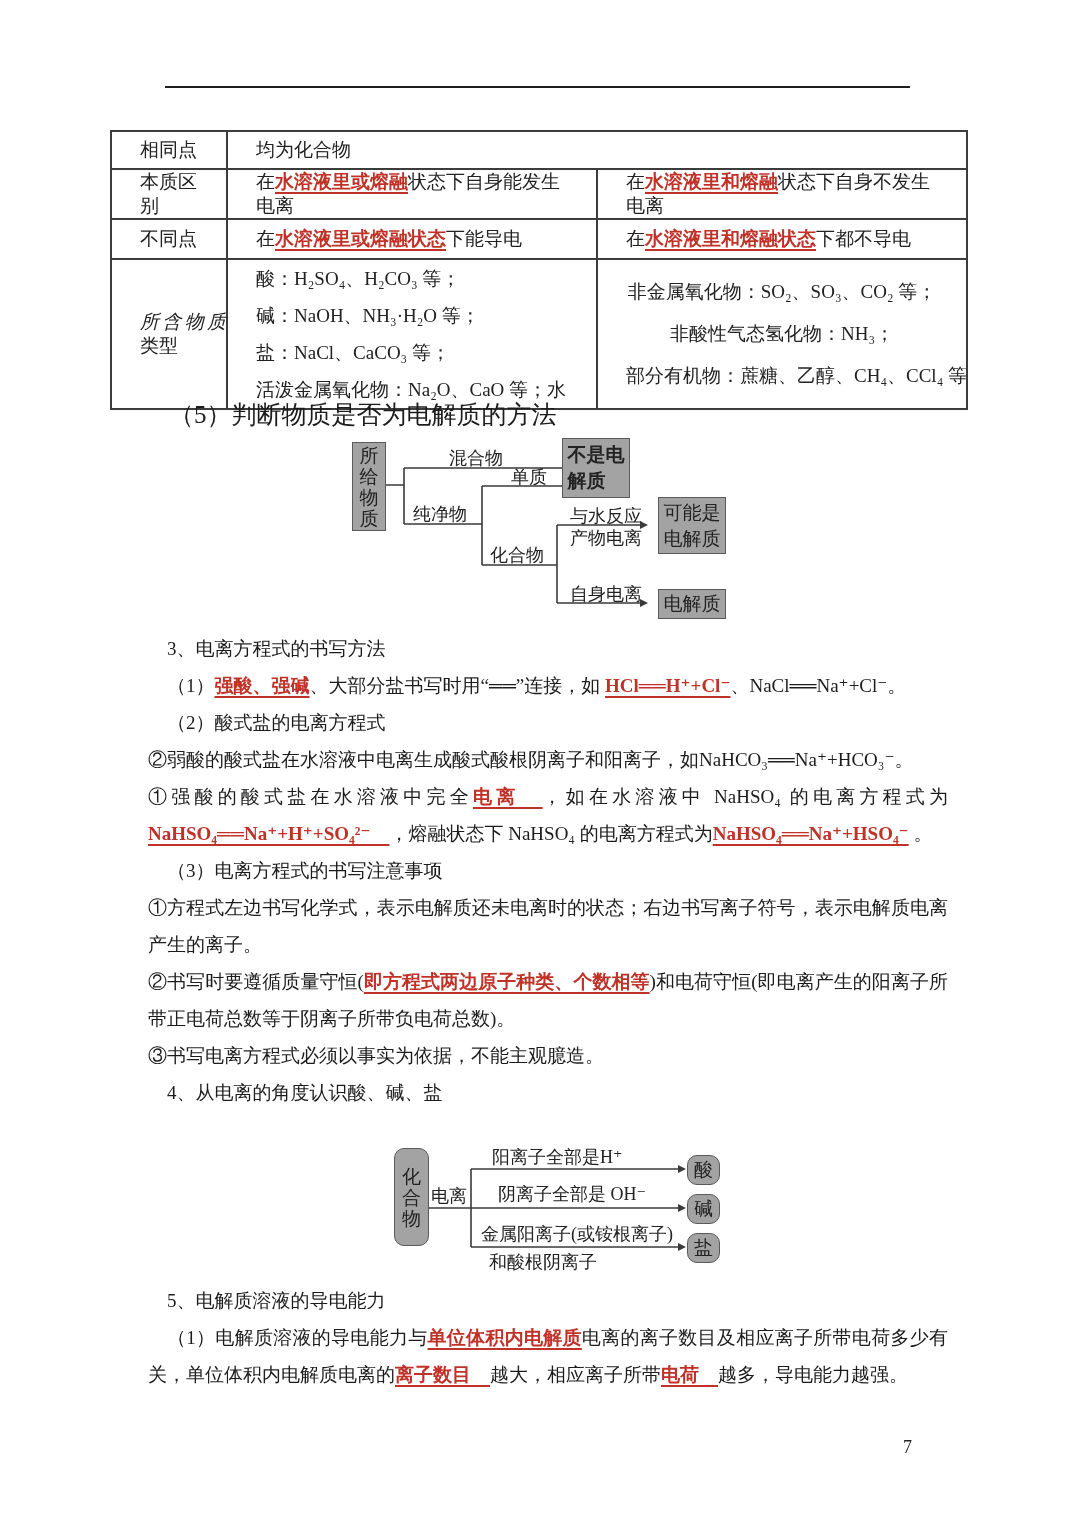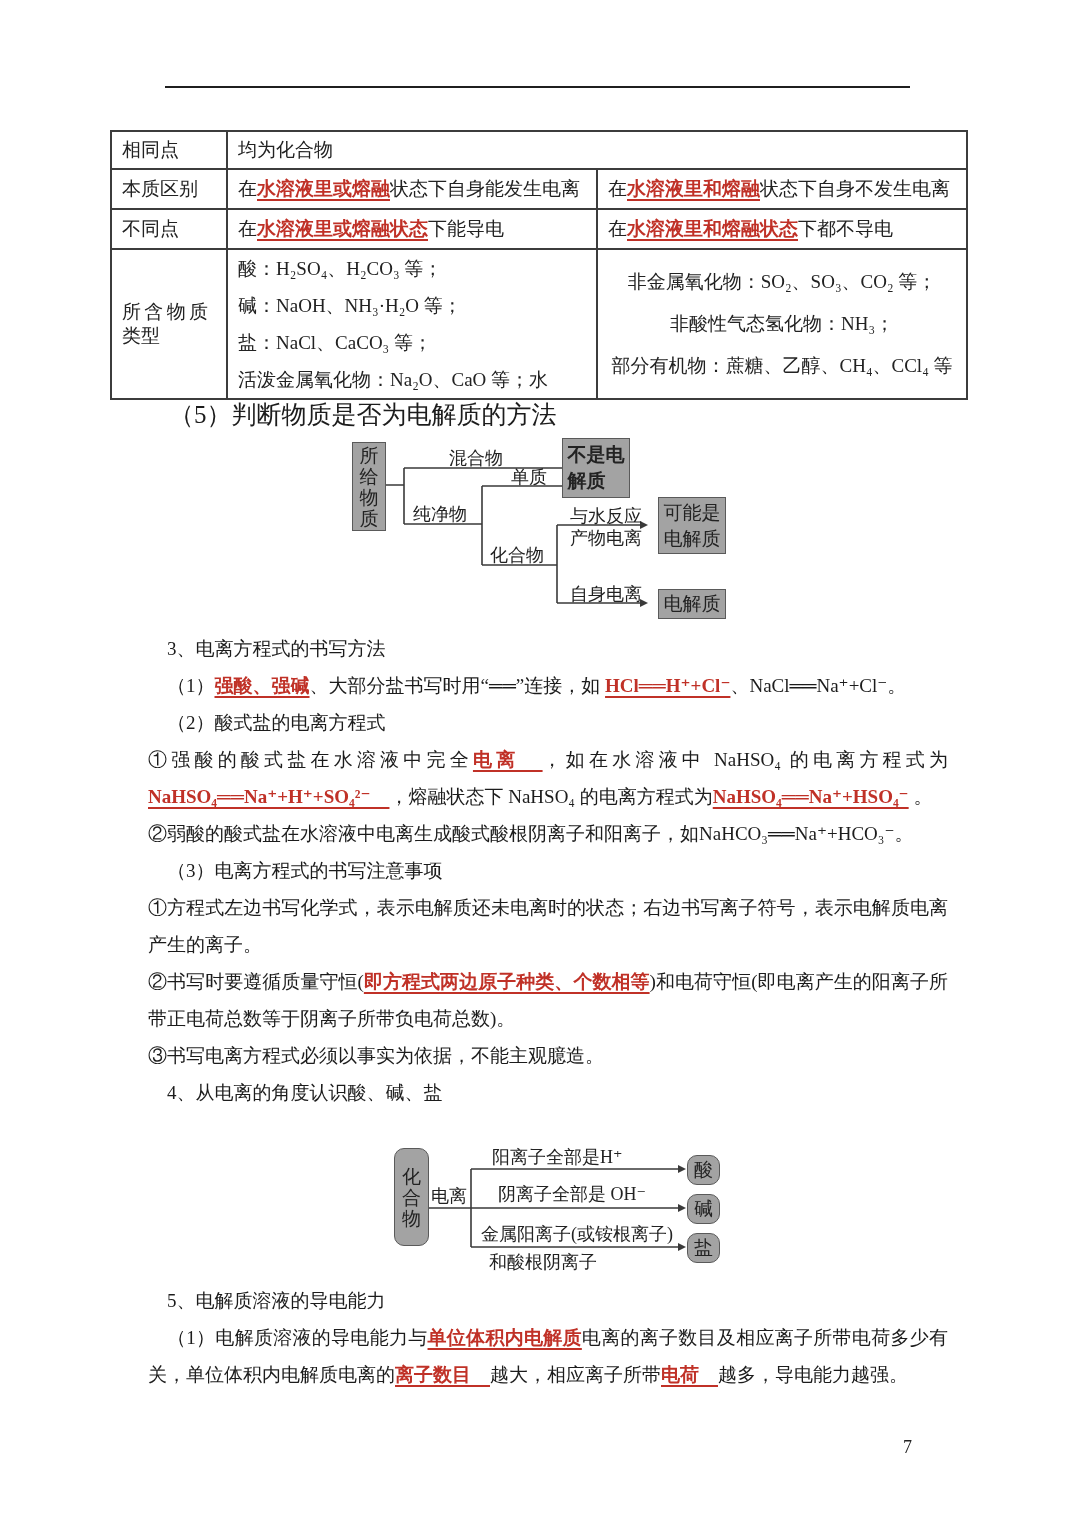--- a/index.html
+++ b/index.html
@@ -9,27 +9,27 @@
     font-family:"Liberation Serif","DejaVu Serif",serif;color:#1c1c1c;
   }
   .top-rule{position:absolute;left:165px;top:86px;width:745px;height:2px;background:#1f1f1f;}
 
   
   table.cmp{
     position:absolute;left:110px;top:130px;width:856px;
     border-collapse:collapse;table-layout:fixed;
     font-size:19px;line-height:24px;color:#222;
   }
-  table.cmp td{border:2px solid #3c3c3c;padding:0 10px;vertical-align:middle;}
+  table.cmp td{border:2px solid #3c3c3c;padding:0 28px;vertical-align:middle;}
   td.lbl{padding-left:9px;}
   .r{color:#c03127;font-weight:700;text-decoration:underline;text-underline-offset:4px;text-decoration-thickness:1.5px;}
   .row-s{height:38px;}
   .row-m{height:40px;}
   .row-b{height:148px;}
-  .lbl-just{text-align:justify;text-align-last:justify;width:86px;}
+  .lbl-just{text-align:justify;text-align-last:justify;width:86px;font-style:italic;}
   .cell-lines div{line-height:37px;white-space:nowrap;}
   .cell-lines.center3{display:flex;flex-direction:column;justify-content:center;height:148px;text-align:center;}
   .cell-lines.center3 div{line-height:42px;}
 
   
   .h5line{position:absolute;left:150px;top:398px;font-size:25px;}
   .ind{text-indent:19px;}
   .blockA{position:absolute;left:148px;top:630px;width:800px;font-size:19px;line-height:37px;}
   .blockA p,.blockB p{margin:0;text-align:justify;}
   .blockB{position:absolute;left:148px;top:1282px;width:800px;font-size:19px;line-height:37px;}
@@ -136,22 +136,22 @@
     </div>
     <div class="fbox sq" style="left:328px;top:164px;width:66px;height:28px;">
       <span>电解质</span>
     </div>
   </div>
 
   <div class="blockA">
     <p class="ind">3、电离方程式的书写方法</p>
     <p class="ind"><span>（1）</span><span class="r">强酸、强碱</span><span>、大部分盐书写时用“══”连接，如 </span><span class="r">HCl══H⁺+Cl⁻</span><span>、NaCl══Na⁺+Cl⁻。</span></p>
     <p class="ind">（2）酸式盐的电离方程式</p>
+    <p>②弱酸的酸式盐在水溶液中电离生成酸式酸根阴离子和阳离子，如NaHCO₃══Na⁺+HCO₃⁻。</p>
     <p><span>①强酸的酸式盐在水溶液中完全</span><span class="r">电离　</span><span>，如在水溶液中 NaHSO₄ 的电离方程式为</span><span class="r">NaHSO₄══Na⁺+H⁺+SO₄²⁻　</span><span>，熔融状态下 NaHSO₄ 的电离方程式为</span><span class="r">NaHSO₄══Na⁺+HSO₄⁻</span><span> 。</span></p>
-    <p>②弱酸的酸式盐在水溶液中电离生成酸式酸根阴离子和阳离子，如NaHCO₃══Na⁺+HCO₃⁻。</p>
     <p class="ind">（3）电离方程式的书写注意事项</p>
     <p>①方程式左边书写化学式，表示电解质还未电离时的状态；右边书写离子符号，表示电解质电离产生的离子。</p>
     <p><span>②书写时要遵循质量守恒(</span><span class="r">即方程式两边原子种类、个数相等</span><span>)和电荷守恒(即电离产生的阳离子所带正电荷总数等于阴离子所带负电荷总数)。</span></p>
     <p>③书写电离方程式必须以事实为依据，不能主观臆造。</p>
     <p class="ind">4、从电离的角度认识酸、碱、盐</p>
   </div>
 
   <div class="flow flow2">
     <svg width="380" height="140" viewBox="0 0 380 140">
       <path d="M57,68 H309 M101,29 V107 M101,29 H309 M101,107 H309" stroke="#3a3a3a" stroke-width="1.6" fill="none"></path>

